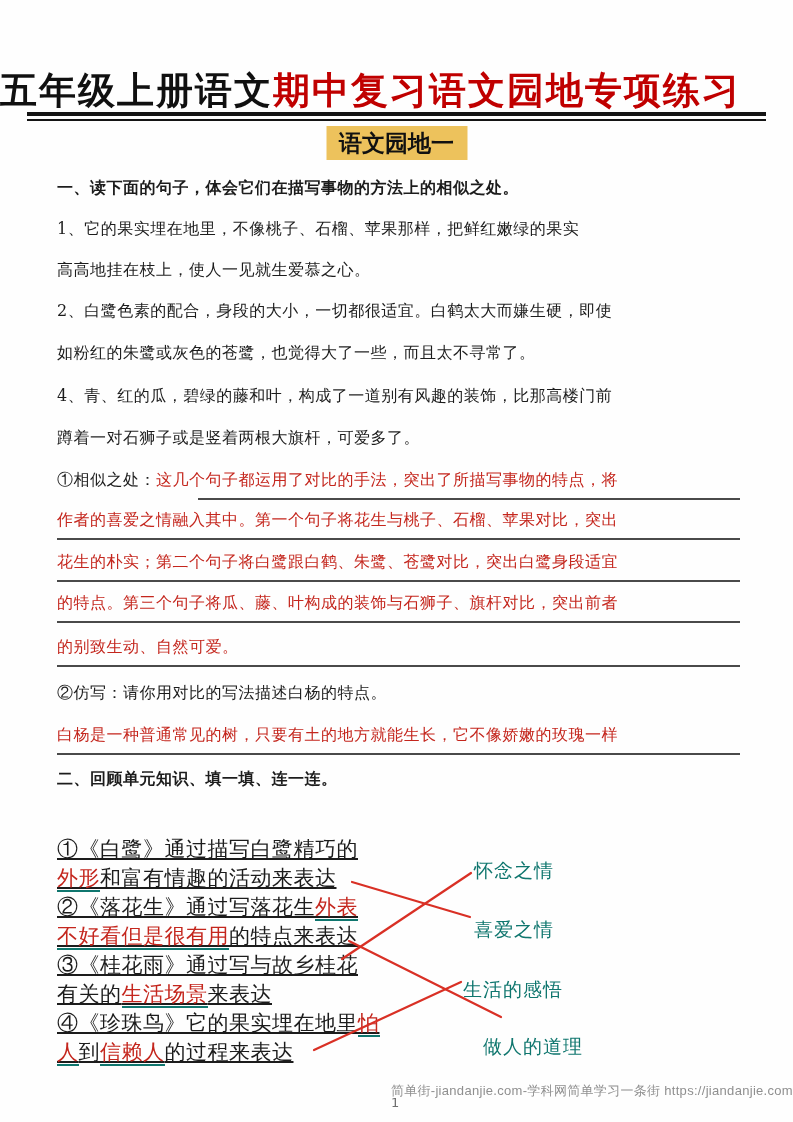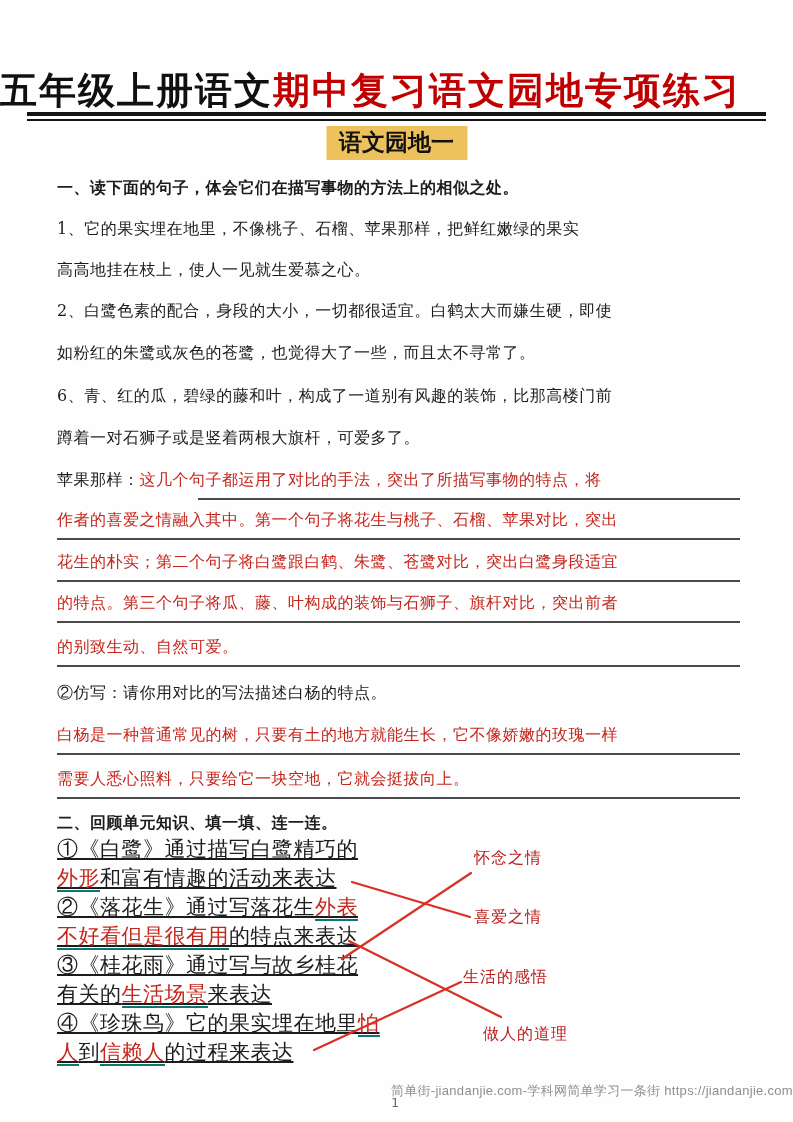--- a/index.html
+++ b/index.html
@@ -23,21 +23,21 @@
     font-family:"DejaVu Serif", serif;color:#101010;white-space:nowrap;margin-top:16px;
   }
   .title .red-part{color:var(--title_red);}
   .double-rule{
     position:absolute;top:112px;left:27px;right:27px;height:3px;
     border-top:4px solid #141414;border-bottom:2px solid #141414;
   }
   .badge{
     position:absolute;top:126px;left:50%;transform:translateX(-50%);
     background:var(--highlight_yellow);color:#111;
-    font-family:Liberation Serif, serif;font-weight:bold;
+    font-family:Liberation Sans, sans-serif;font-weight:bold;
     font-size:23px;line-height:32px;padding:1px 13px;white-space:nowrap;
   }
   
   .content{position:absolute;left:57px;right:53px;top:164px;}
   .ln{
     height:41px;box-sizing:border-box;display:flex;align-items:flex-end;
     padding-bottom:7px;font-size:16px;line-height:22px;white-space:nowrap;
     position:relative;letter-spacing:0.5px;
   }
   .h40{height:44px}.h42{height:42px}.h43{height:43px}.h44{height:44px}
@@ -49,22 +49,22 @@
   .red-ans{color:var(--answer_red);}
   .uline-partial{
     position:absolute;left:141px;right:0;bottom:-2px;height:0;
     border-top:2px solid var(--underline_gray);
   }
   
   .match-left{position:absolute;left:57px;top:835px;width:340px;}
   .mline{height:29px;line-height:29px;font-size:21px;white-space:nowrap;letter-spacing:0.5px;text-decoration:underline;}
   .rw{color:var(--answer_red);border-bottom:2px solid #0f766e;padding-bottom:0px;}
   .opt{
-    position:absolute;font-size:16px;line-height:25px;white-space:nowrap;
-    letter-spacing:1px;color:#b91c1c;
+    position:absolute;font-size:19px;line-height:25px;white-space:nowrap;
+    letter-spacing:1px;color:#0f766e;margin-top:13px;
   }
   .opt1{left:474px;top:845px;}
   .opt2{left:474px;top:904px;}
   .opt3{left:463px;top:964px;}
   .opt4{left:483px;top:1021px;}
   .connector-svg{position:absolute;left:0;top:0;pointer-events:none;}
   
   .footer{
     position:absolute;top:1082px;left:0;right:0;text-align:right;
     font-family:Liberation Sans, sans-serif;font-size:13px;
@@ -85,36 +85,35 @@
   </div>
   <div class="double-rule"></div>
   <div class="badge">语文园地一</div>
 
   <div class="content">
     <div class="ln bold-head">一、读下面的句子，体会它们在描写事物的方法上的相似之处。</div>
     <div class="ln">1、它的果实埋在地里，不像桃子、石榴、苹果那样，把鲜红嫩绿的果实</div>
     <div class="ln">高高地挂在枝上，使人一见就生爱慕之心。</div>
     <div class="ln">2、白鹭色素的配合，身段的大小，一切都很适宜。白鹤太大而嫌生硬，即使</div>
     <div class="ln h42">如粉红的朱鹭或灰色的苍鹭，也觉得大了一些，而且太不寻常了。</div>
-    <div class="ln h43">6、青、红的瓜，碧绿的藤和叶，构成了一道别有风趣的装饰，比那高楼门前</div>
+    <div class="ln h43">4、青、红的瓜，碧绿的藤和叶，构成了一道别有风趣的装饰，比那高楼门前</div>
     <div class="ln h42">蹲着一对石狮子或是竖着两根大旗杆，可爱多了。</div>
 
     <div class="ln h42">
-      <span>苹果那样：</span>
+      <span>①相似之处：</span>
         <span class="red-ans">这几个句子都运用了对比的手法，突出了所描写事物的特点，将</span>
       <i class="uline-partial"></i>
     </div>
     <div class="ln h42 u red-ans">作者的喜爱之情融入其中。第一个句子将花生与桃子、石榴、苹果对比，突出</div>
     <div class="ln h42 u red-ans">花生的朴实；第二个句子将白鹭跟白鹤、朱鹭、苍鹭对比，突出白鹭身段适宜</div>
     <div class="ln u red-ans">的特点。第三个句子将瓜、藤、叶构成的装饰与石狮子、旗杆对比，突出前者</div>
     <div class="ln h40 u red-ans">的别致生动、自然可爱。</div>
 
     <div class="ln h40">②仿写：请你用对比的写法描述白杨的特点。</div>
     <div class="ln h44 u red-ans">白杨是一种普通常见的树，只要有土的地方就能生长，它不像娇嫩的玫瑰一样</div>
-    <div class="ln h40 u red-ans">需要人悉心照料，只要给它一块空地，它就会挺拔向上。</div>
 
     <div class="ln bold-head">二、回顾单元知识、填一填、连一连。</div>
   </div>
 
   <div class="match-left">
     <div class="mline">①《白鹭》通过描写白鹭精巧的</div>
     <div class="mline">
       <span class="rw">外形</span><span>和富有情趣的活动来表达</span>
     </div>
     <div class="mline">

